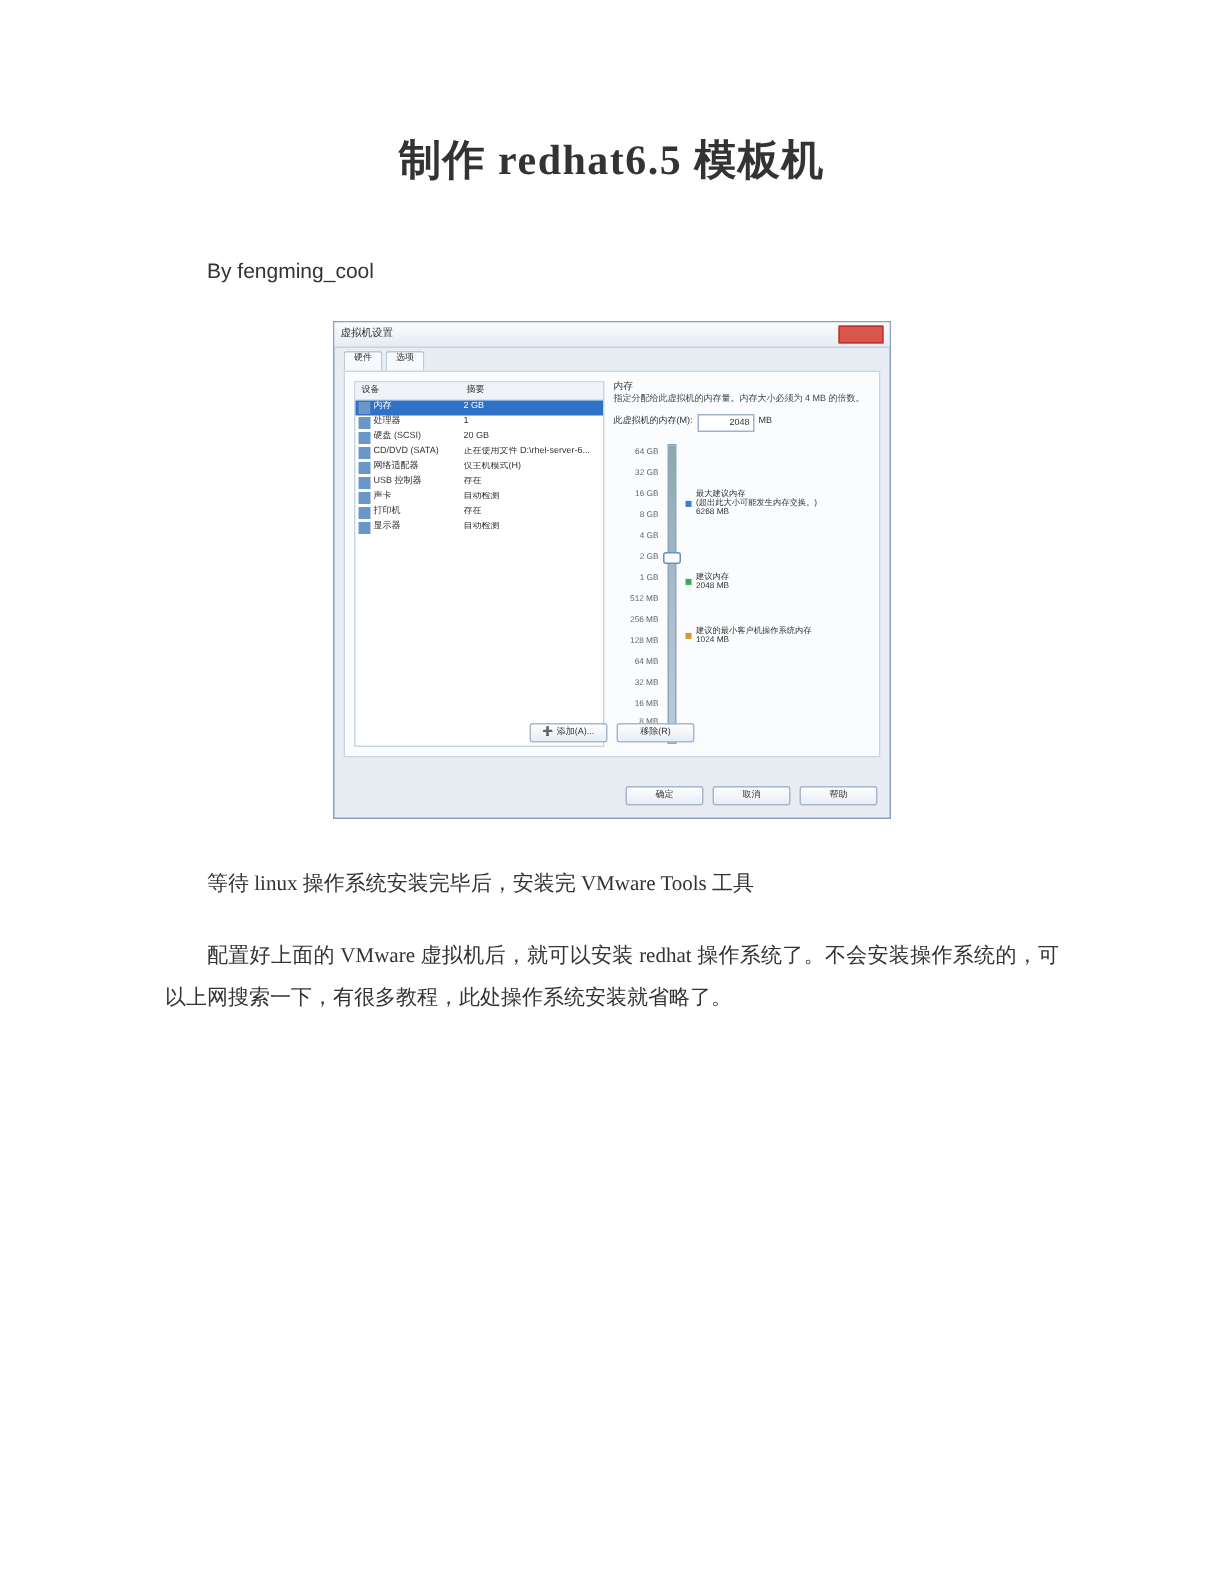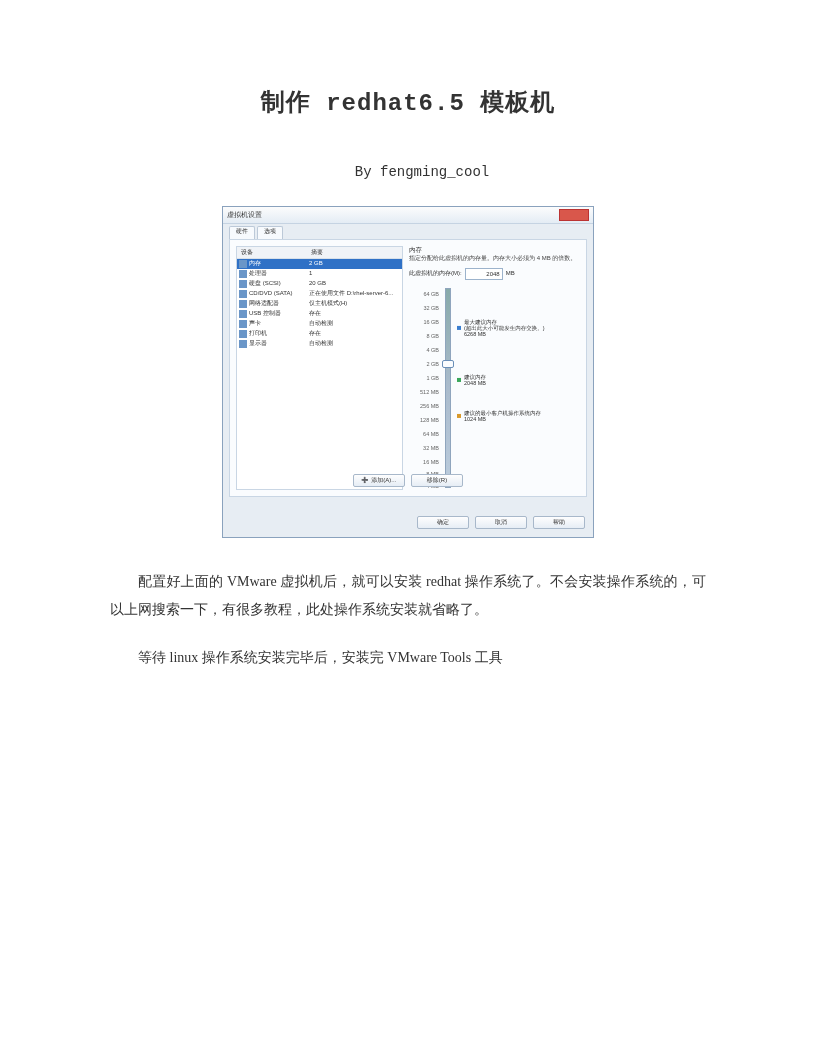--- a/index.html
+++ b/index.html
@@ -11,31 +11,30 @@
     height: 1056px;
     color: #333;
     font-size: 14px;
     line-height: 2;
   }
   .page {
     padding: 80px 110px 50px 110px;
   }
   .title {
     text-align: center;
-    font-family: Liberation Mono, monospace;
+    font-family: Liberation Serif, serif;
     font-weight: bold;
-    font-size: 24px;
+    font-size: 28px;
     letter-spacing: 1px;
     margin-bottom: 30px;
   }
   .by-line {
     margin-left: 2em;
-    font-family: Liberation Mono, monospace;
+    font-family: Liberation Sans, sans-serif;
     margin-bottom: 20px;
-    text-align: center;
   }
   .para {
     text-indent: 2em;
     text-align: justify;
     margin-bottom: 20px;
   }
   
   .shot-wrap {
     display: flex;
     justify-content: center;
@@ -326,15 +325,15 @@
         <div class="btn">移除(R)</div>
       </div>
       <div class="foot-buttons">
         <div class="btn">确定</div>
         <div class="btn">取消</div>
         <div class="btn">帮助</div>
       </div>
     </div>
   </div>
 
+  <div class="para">等待 linux 操作系统安装完毕后，安装完 VMware Tools 工具</div>
   <div class="para">配置好上面的 VMware 虚拟机后，就可以安装 redhat 操作系统了。不会安装操作系统的，可以上网搜索一下，有很多教程，此处操作系统安装就省略了。</div>
-  <div class="para">等待 linux 操作系统安装完毕后，安装完 VMware Tools 工具</div>
 </div>
 
 </body></html>

